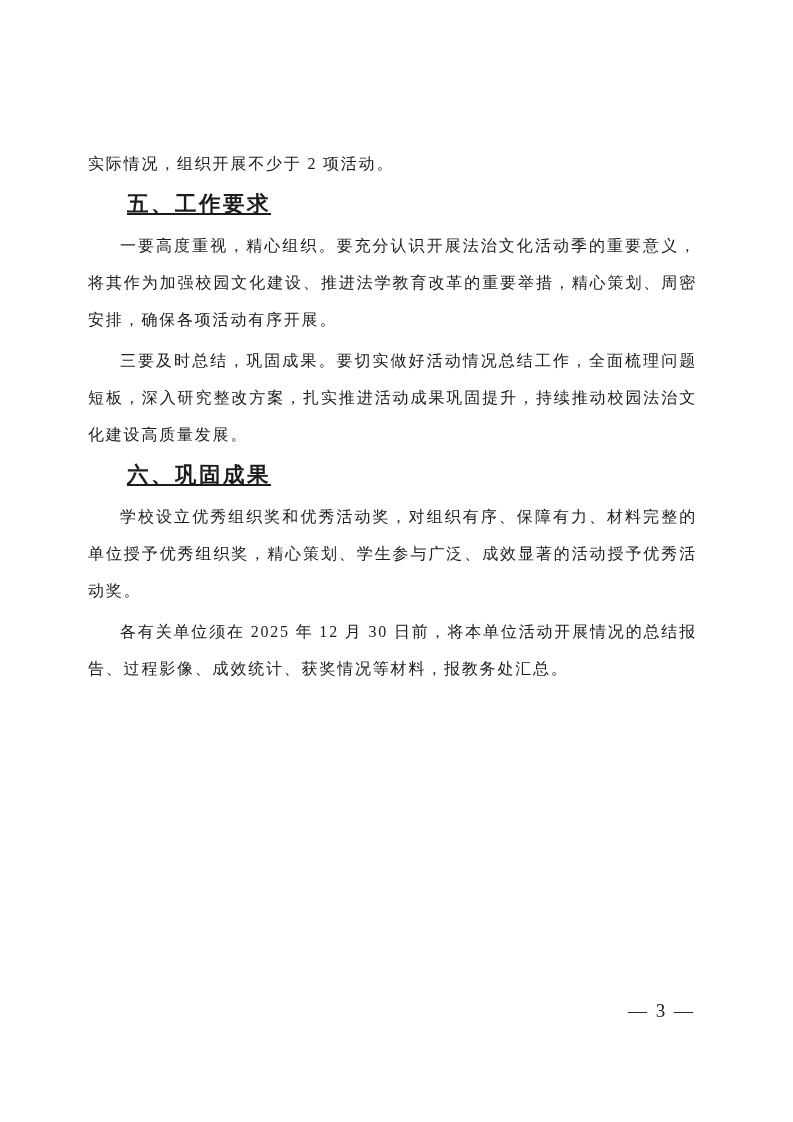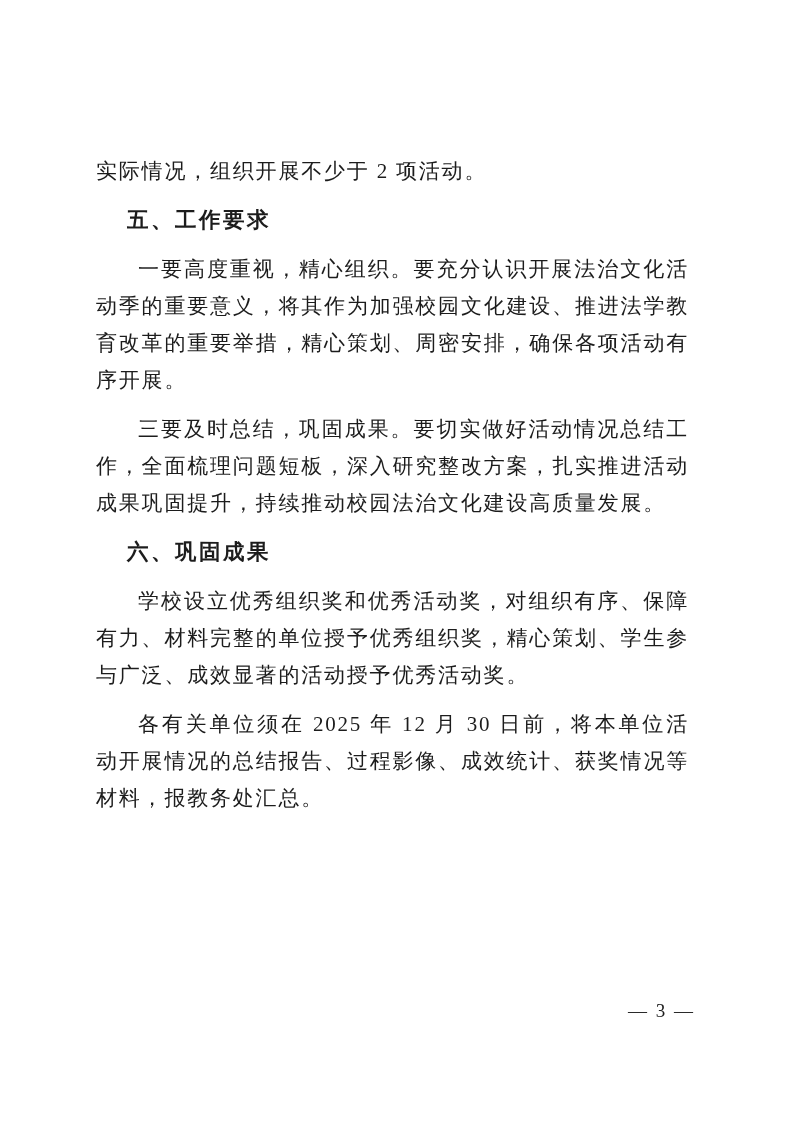--- a/index.html
+++ b/index.html
@@ -16,39 +16,40 @@
     font-family: "Liberation Serif", "DejaVu Serif", serif;
     color: #1c1c1c;
   }
   .content {
     position: absolute;
     left: 84px;
     top: 141px;
     width: 617px;
   }
   .para {
-    margin: 12px;
-    font-size: 21px;
+    margin: 4px;
+    font-size: 16px;
     line-height: 37px;
     letter-spacing: 1.8px;
     text-align: justify;
     text-justify: inter-ideograph;
     text-indent: 2em;
   }
   .para.no-indent {
     text-indent: 0;
   }
   .heading {
     margin: 0;
     font-size: 21.5px;
     line-height: 37px;
     font-weight: 700;
     font-family: "Liberation Sans", "DejaVu Sans", sans-serif;
     letter-spacing: 2.5px;
     text-indent: 2em;
+    text-decoration: underline;
   }
   .footer {
     position: absolute;
     top: 998px;
     left: 0;
     right: 98px;
     text-align: right;
     font-size: 19px;
     line-height: 26px;
     letter-spacing: 2px;

